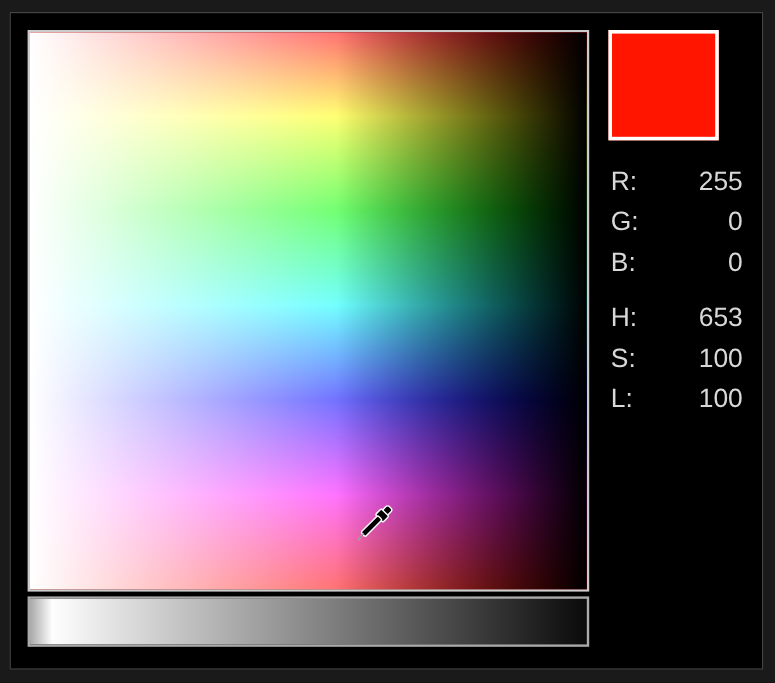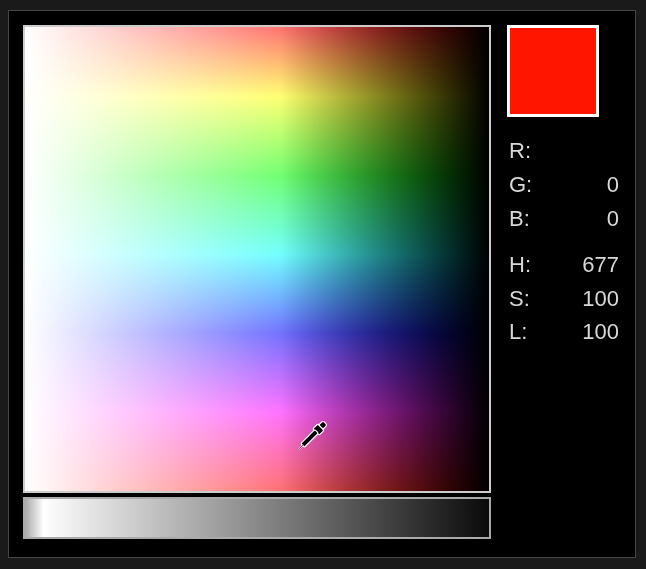--- a/index.html
+++ b/index.html
@@ -119,34 +119,35 @@
     <div class="gray-strip"></div>
   </div>
 
   <div class="right-col">
     <div class="swatch" style="background:#ff1500"></div>
 
     <div class="readout">
       <div class="readout-block">
         <div class="readout-row">
           <span class="readout-label">R:</span>
+          <span class="readout-value">255</span>
         </div>
         <div class="readout-row">
           <span class="readout-label">G:</span>
           <span class="readout-value">0</span>
         </div>
         <div class="readout-row">
           <span class="readout-label">B:</span>
           <span class="readout-value">0</span>
         </div>
       </div>
       <div class="readout-block">
         <div class="readout-row">
           <span class="readout-label">H:</span>
-          <span class="readout-value">677</span>
+          <span class="readout-value">653</span>
         </div>
         <div class="readout-row">
           <span class="readout-label">S:</span>
           <span class="readout-value">100</span>
         </div>
         <div class="readout-row">
           <span class="readout-label">L:</span>
           <span class="readout-value">100</span>
         </div>
       </div>

